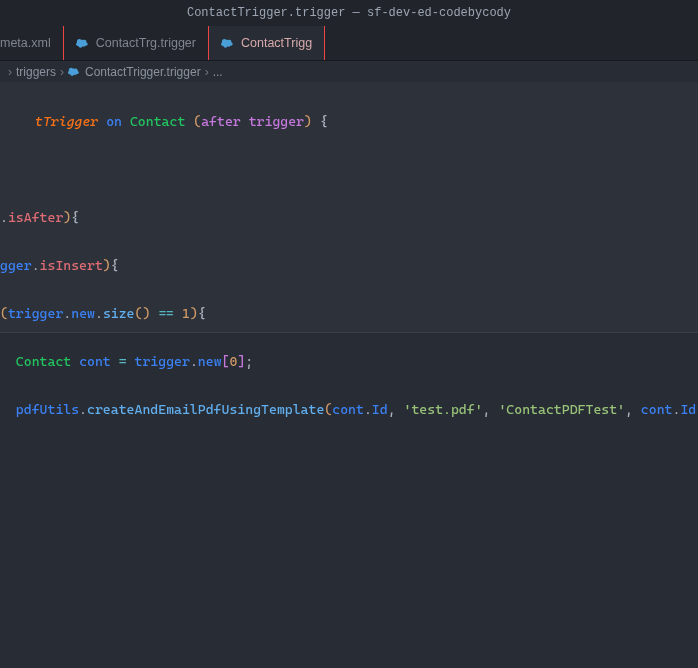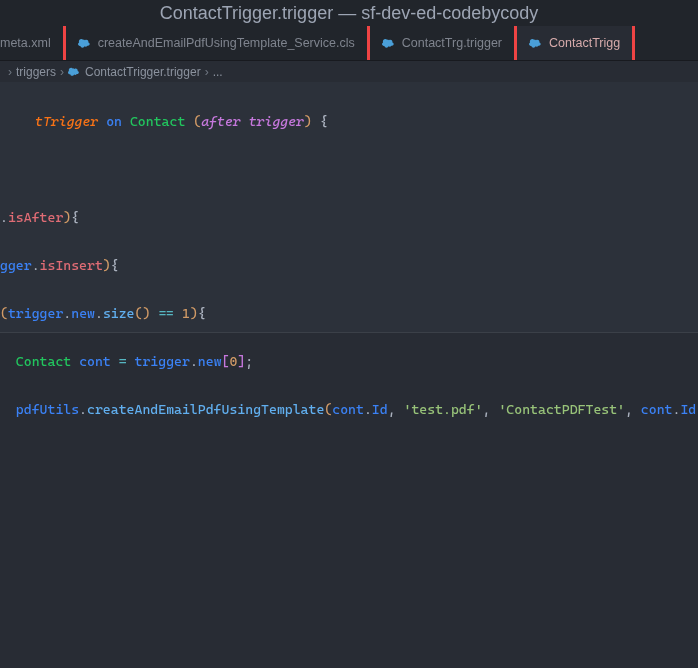--- a/index.html
+++ b/index.html
@@ -11,38 +11,38 @@
       width: 698px;
       height: 668px;
       overflow: hidden;
     }
     .title-bar {
       height: 26px;
       background: #21252b;
       color: #9da5b4;
       text-align: center;
       line-height: 26px;
-      font-size: 18px;
-      font-family: Liberation Sans, sans-serif;
+      font-size: 12px;
+      font-family: Liberation Mono, monospace;
     }
     .tab-bar {
       height: 35px;
       background: #21252b;
       display: flex;
       align-items: stretch;
       border-bottom: 1px solid #181a1f;
     }
     .tab {
       display: flex;
       align-items: center;
       padding: 0 12px;
       color: #7f848e;
       font-size: 12.5px;
       font-family: -apple-system, BlinkMacSystemFont, 'Segoe UI', sans-serif;
-      border-right: 3px solid #ef4444;
+      border-right: 1px solid #ef4444;
       cursor: pointer;
       white-space: nowrap;
     }
     .tab.active {
       background: #282c34;
       color: #d7dae0;
       justify-content: center;
     }
     .tab-icon {
       width: 14px;
@@ -79,21 +79,21 @@
     .code-line {
       padding-left: 0px;
       height: 24px;
     }
     .visible-area {
       height: 250px;
       background: #2c313a;
       border-bottom: 1px solid #3b4048;
     }
     
-    .c-keyword { color: #c678dd; font-style: italic; }
+    .c-keyword { color: #c678dd; }
     .c-trigger-name { color: #f97316; font-style: italic; padding-left: 35px; }
     .c-keyword2 { color: #3b82f6; margin-top: 27px; }
     .c-type { color: #22c55e; }
     .c-paren { color: #d19a66; }
     .c-brace { color: #abb2bf; }
     .c-bracket { color: #c678dd; }
     .c-prop { color: #e06c75; }
     .c-method { color: #61afef; }
     .c-operator { color: #56b6c2; }
     .c-number { color: #d19a66; }
@@ -104,26 +104,20 @@
 </head>
 <body>
 
 <div class="title-bar">
   <span>ContactTrigger.trigger — sf-dev-ed-codebycody</span>
 </div>
 
 <div class="tab-bar">
   <div class="tab" style="padding-left:0;">
     <span>meta.xml</span>
-  </div>
-  <div class="tab">
-    <svg class="tab-icon" viewBox="0 0 24 24" fill="#4a9fd8">
-        <path d="M9 6c1.2 0 2.3.5 3 1.3.6-.5 1.4-.8 2.2-.8 2 0 3.7 1.6 3.7 3.6 0 .3 0 .6-.1.9 1.3.3 2.2 1.4 2.2 2.8 0 1.6-1.3 2.9-2.9 2.9-.4 0-.7-.1-1-.2-.6 1.1-1.7 1.8-3 1.8-.7 0-1.3-.2-1.8-.6-.6 1.3-1.9 2.3-3.5 2.3-1.8 0-3.3-1.2-3.7-2.9-.3.1-.6.1-.9.1C1.5 17.2 0 15.7 0 13.9c0-1.3.7-2.4 1.8-2.9-.2-.5-.3-1-.3-1.5C1.5 7.1 3.3 5.3 5.7 5.3c1.4 0 2.6.6 3.3 1.7z"></path>
-      </svg>
-    <span>createAndEmailPdfUsingTemplate_Service.cls</span>
   </div>
   <div class="tab">
     <svg class="tab-icon" viewBox="0 0 24 24" fill="#4a9fd8">
         <path d="M9 6c1.2 0 2.3.5 3 1.3.6-.5 1.4-.8 2.2-.8 2 0 3.7 1.6 3.7 3.6 0 .3 0 .6-.1.9 1.3.3 2.2 1.4 2.2 2.8 0 1.6-1.3 2.9-2.9 2.9-.4 0-.7-.1-1-.2-.6 1.1-1.7 1.8-3 1.8-.7 0-1.3-.2-1.8-.6-.6 1.3-1.9 2.3-3.5 2.3-1.8 0-3.3-1.2-3.7-2.9-.3.1-.6.1-.9.1C1.5 17.2 0 15.7 0 13.9c0-1.3.7-2.4 1.8-2.9-.2-.5-.3-1-.3-1.5C1.5 7.1 3.3 5.3 5.7 5.3c1.4 0 2.6.6 3.3 1.7z"></path>
       </svg>
     <span>ContactTrg.trigger</span>
   </div>
   <div class="tab active">
     <svg class="tab-icon" viewBox="0 0 24 24" fill="#4a9fd8">
         <path d="M9 6c1.2 0 2.3.5 3 1.3.6-.5 1.4-.8 2.2-.8 2 0 3.7 1.6 3.7 3.6 0 .3 0 .6-.1.9 1.3.3 2.2 1.4 2.2 2.8 0 1.6-1.3 2.9-2.9 2.9-.4 0-.7-.1-1-.2-.6 1.1-1.7 1.8-3 1.8-.7 0-1.3-.2-1.8-.6-.6 1.3-1.9 2.3-3.5 2.3-1.8 0-3.3-1.2-3.7-2.9-.3.1-.6.1-.9.1C1.5 17.2 0 15.7 0 13.9c0-1.3.7-2.4 1.8-2.9-.2-.5-.3-1-.3-1.5C1.5 7.1 3.3 5.3 5.7 5.3c1.4 0 2.6.6 3.3 1.7z"></path>

